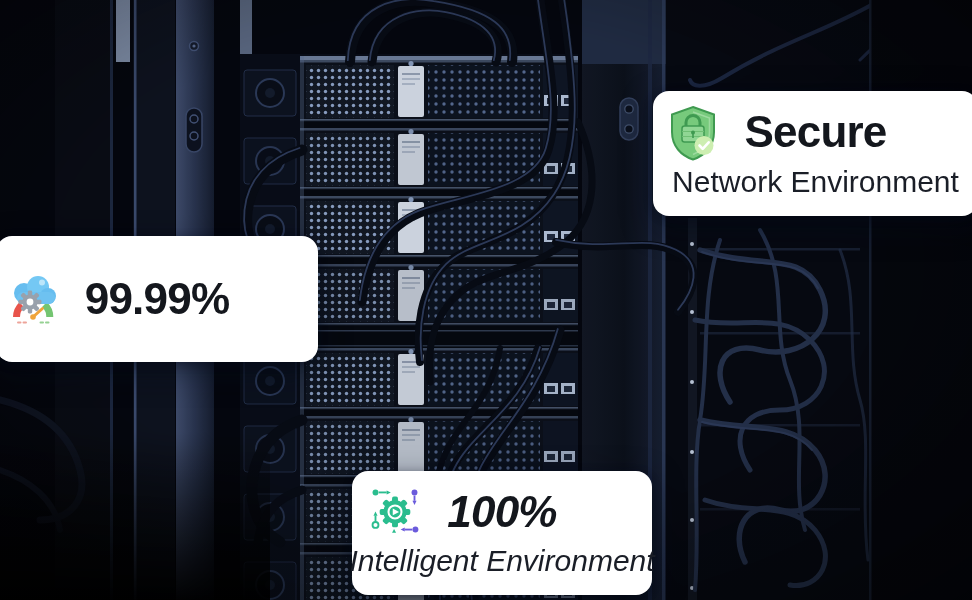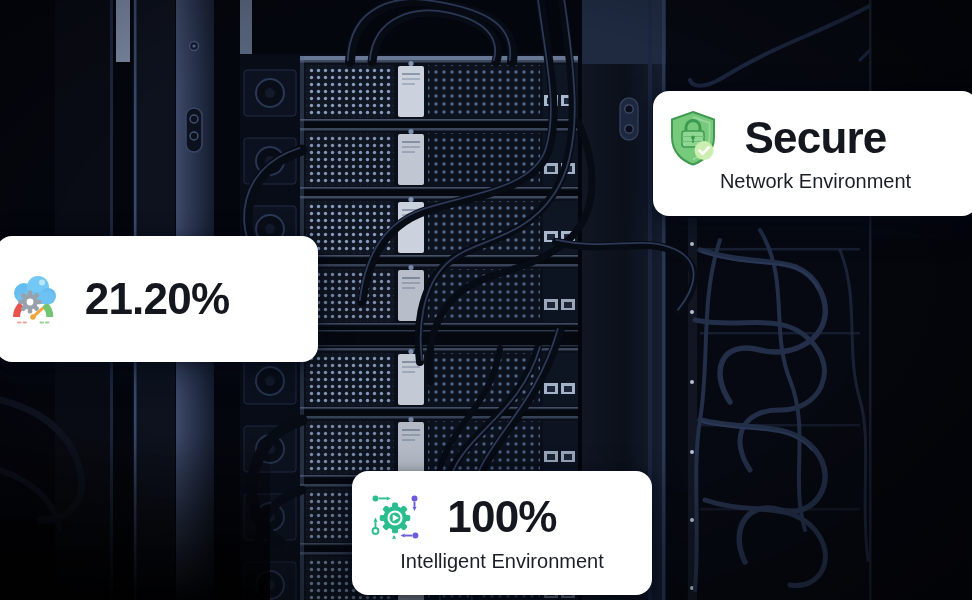--- a/index.html
+++ b/index.html
@@ -8,34 +8,34 @@
     background:#020308;font-family:"Liberation Sans",sans-serif;
   }
   .bg{position:absolute;left:0;top:0;}
   .card{
     position:absolute;background:#ffffff;border-radius:16px;
     display:flex;flex-direction:column;align-items:center;justify-content:center;
     gap:9px;box-shadow:0 10px 30px rgba(4,9,24,.5),0 2px 8px rgba(4,9,24,.35);
   }
   .card-secure{left:653px;top:91px;width:325px;height:125px;}
   .card-throughput{left:-4px;top:236px;width:322px;height:126px;}
-  .card-management{left:352px;top:471px;width:300px;height:124px;}
+  .card-management{left:352px;top:471px;width:300px;height:124px;font-style:italic;}
   .card-row{position:relative;}
   .title-wrap{position:relative;display:inline-block;}
   .badge-icon{
     position:absolute;left:-78px;top:50%;transform:translateY(-50%);
     width:52px;height:56px;display:inline-flex;
   }
   .card-title{
     font-size:44px;font-weight:700;color:#14171d;letter-spacing:-.8px;line-height:1.05;
     white-space:nowrap;
     margin-top:40px;
   }
   .card-subtitle{
-    font-size:20px;font-weight:400;color:#1a1e27;line-height:1.1;white-space:nowrap;
+    font-size:30px;font-weight:400;color:#1a1e27;line-height:1.1;white-space:nowrap;
   }
 </style>
 </head>
 <body>
 
 <div class="frame">
 
   <svg class="bg" width="972" height="600" viewBox="0 0 972 600" aria-hidden="true">
     <defs>
       <pattern id="meshDots" width="7" height="7" patternUnits="userSpaceOnUse">
@@ -265,21 +265,21 @@
                 <rect x="-2.2" y="-11.5" width="4.4" height="23" rx="1.4" transform="rotate(90)"></rect>
                 <rect x="-2.2" y="-11.5" width="4.4" height="23" rx="1.4" transform="rotate(135)"></rect>
                 <circle r="7.6"></circle>
               </g>
               <circle r="3.4" fill="#ffffff"></circle>
             </g>
             <path d="M26 45 L35.5 36.5" stroke="#f0a43a" stroke-width="3" stroke-linecap="round"></path>
             <circle cx="26" cy="45" r="2.8" fill="#f0a43a"></circle>
           </svg>
         </span>
-        <span class="card-title">21.20%</span>
+        <span class="card-title">99.99%</span>
       </span>
     </div>
   </div>
 
   <div class="card card-management">
     <div class="card-row">
       <span class="title-wrap">
         <span class="badge-icon">
           <svg width="56" height="54" viewBox="0 0 56 52">
             <defs>

